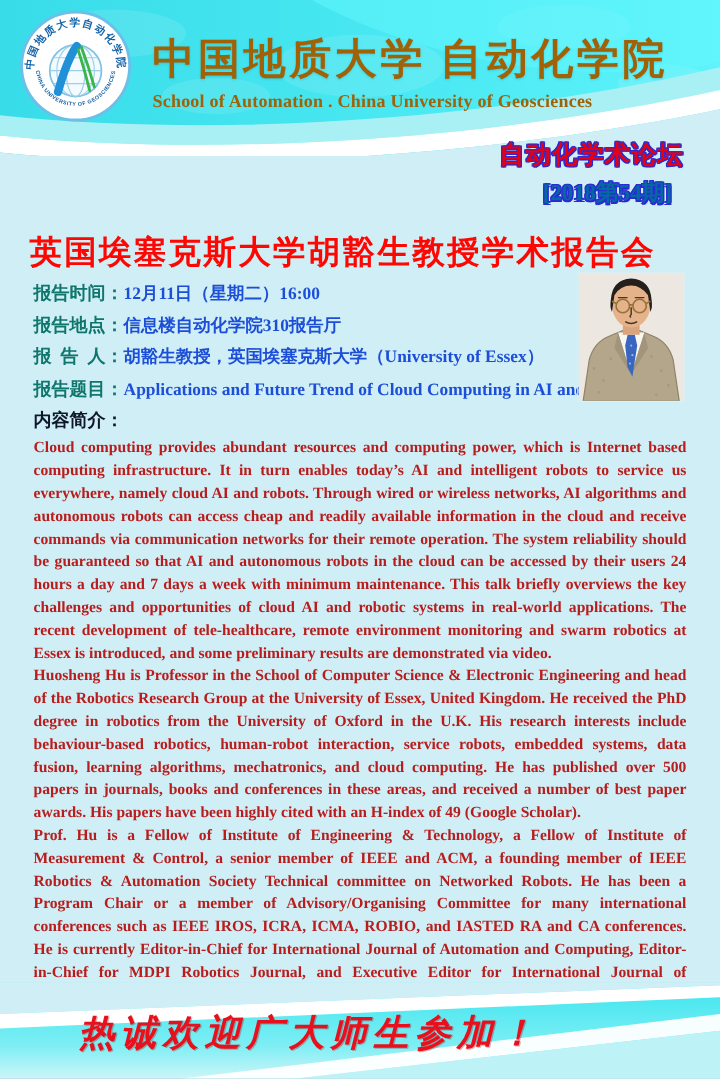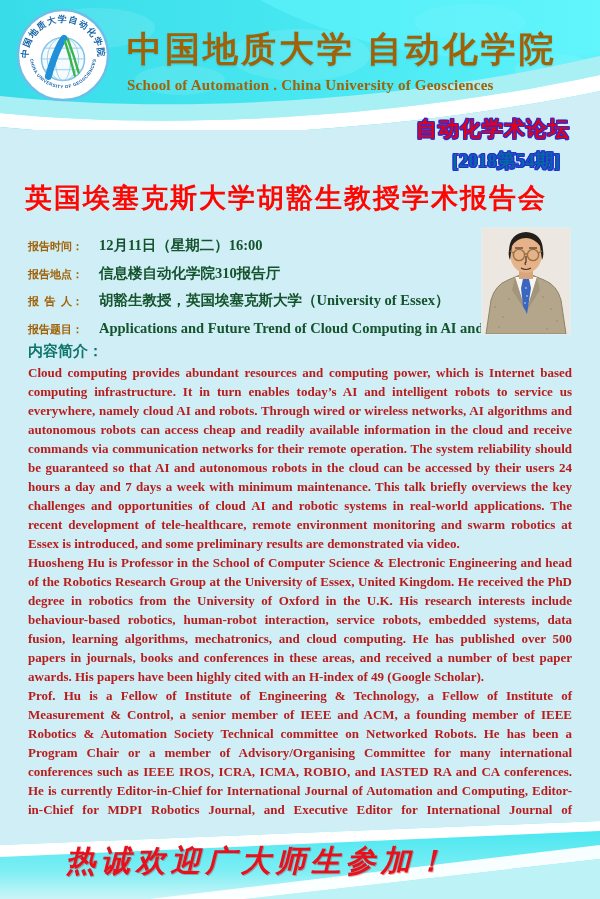--- a/index.html
+++ b/index.html
@@ -32,35 +32,35 @@
   }
   .forum-issue{
     margin-top:5px;padding-right:10px;font-size:19px;font-weight:bold;color:#0369a1;
     font-family:"Liberation Serif",serif;
     text-shadow:-1px -1px 0 #2b2bd5,1px -1px 0 #2b2bd5,-1px 1px 0 #2b2bd5,
                  1px 1px 0 #2b2bd5,0 -1px 0 #2b2bd5,0 1px 0 #2b2bd5,
                 -1px 0 0 #2b2bd5,1px 0 0 #2b2bd5;
   }
   
   .title{
-    position:absolute;top:180px;left:0;width:547px;margin:0;text-align:right;
+    position:absolute;top:180px;left:0;width:547px;margin:12px;text-align:center;
     font-size:27px;font-weight:bold;color:#fe0602;letter-spacing:2px;
   }
   
   .info{position:absolute;left:28px;top:237px;width:455px;}
   .info .row{margin-bottom:10px;line-height:16.5px;white-space:nowrap;}
-  .info .lab{font-size:11px;font-weight:bold;color:#a16207;margin-right:16px;}
+  .info .lab{font-size:15px;font-weight:bold;color:#0f766e;margin-right:0;}
   .info .val{
-    font-size:14.5px;font-weight:bold;color:#14532d;
+    font-size:14.5px;font-weight:bold;color:#1d4ed8;
     font-family:"Liberation Serif",serif;
   }
   .photo{position:absolute;top:228px;right:30px;box-shadow:0 0 0 1px #dfeef2;}
   
   .content{position:absolute;left:28px;right:28px;top:341px;}
-  .sec-h{font-size:15px;font-weight:bold;color:#0f766e;line-height:19px;margin:0 0 3px 0;}
+  .sec-h{font-size:15px;font-weight:bold;color:#0f172a;line-height:19px;margin:0 0 3px 0;}
   .para{
     margin:0;font-size:13px;line-height:19px;text-align:justify;
     font-weight:bold;color:#b91c1c;font-family:"Liberation Serif",serif;
   }
   
   .footer{position:absolute;bottom:0;left:0;width:600px;height:80px;}
   .footer-msg{
     position:absolute;top:22px;left:0;width:516px;text-align:center;
     font-size:30px;font-weight:bold;font-style:italic;letter-spacing:5px;
     color:#e8101c;font-family:"Liberation Serif",serif;

